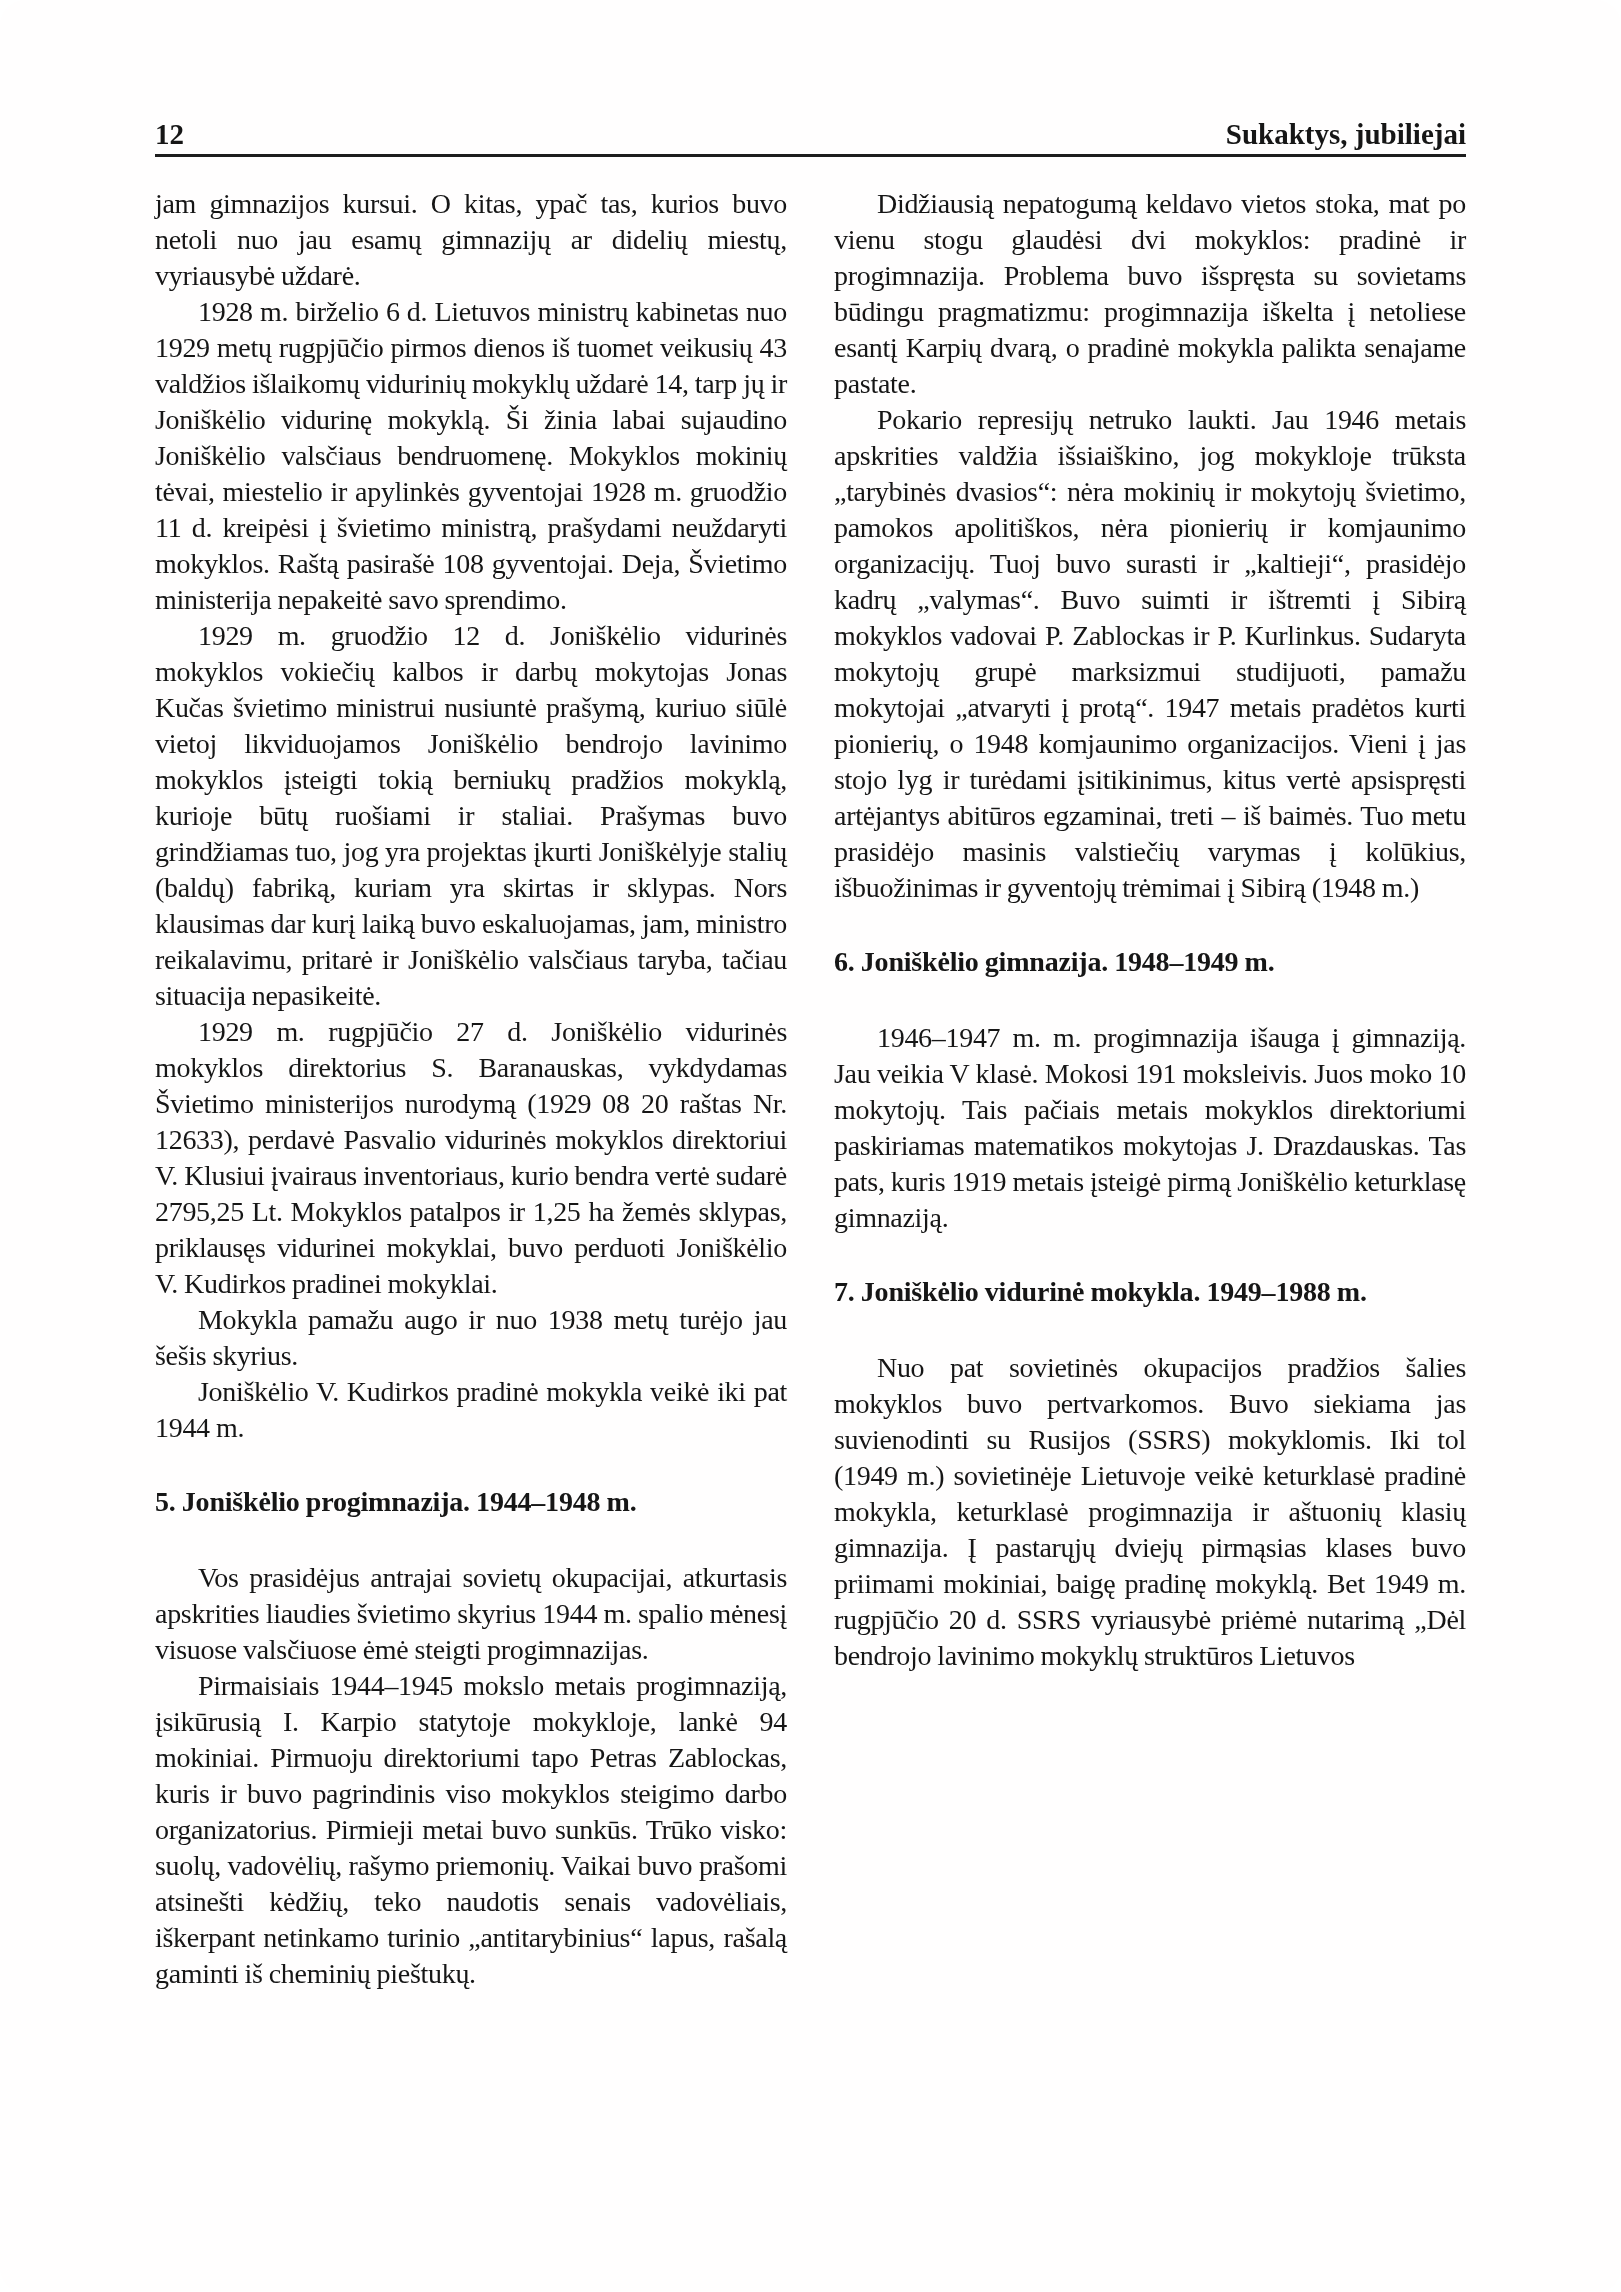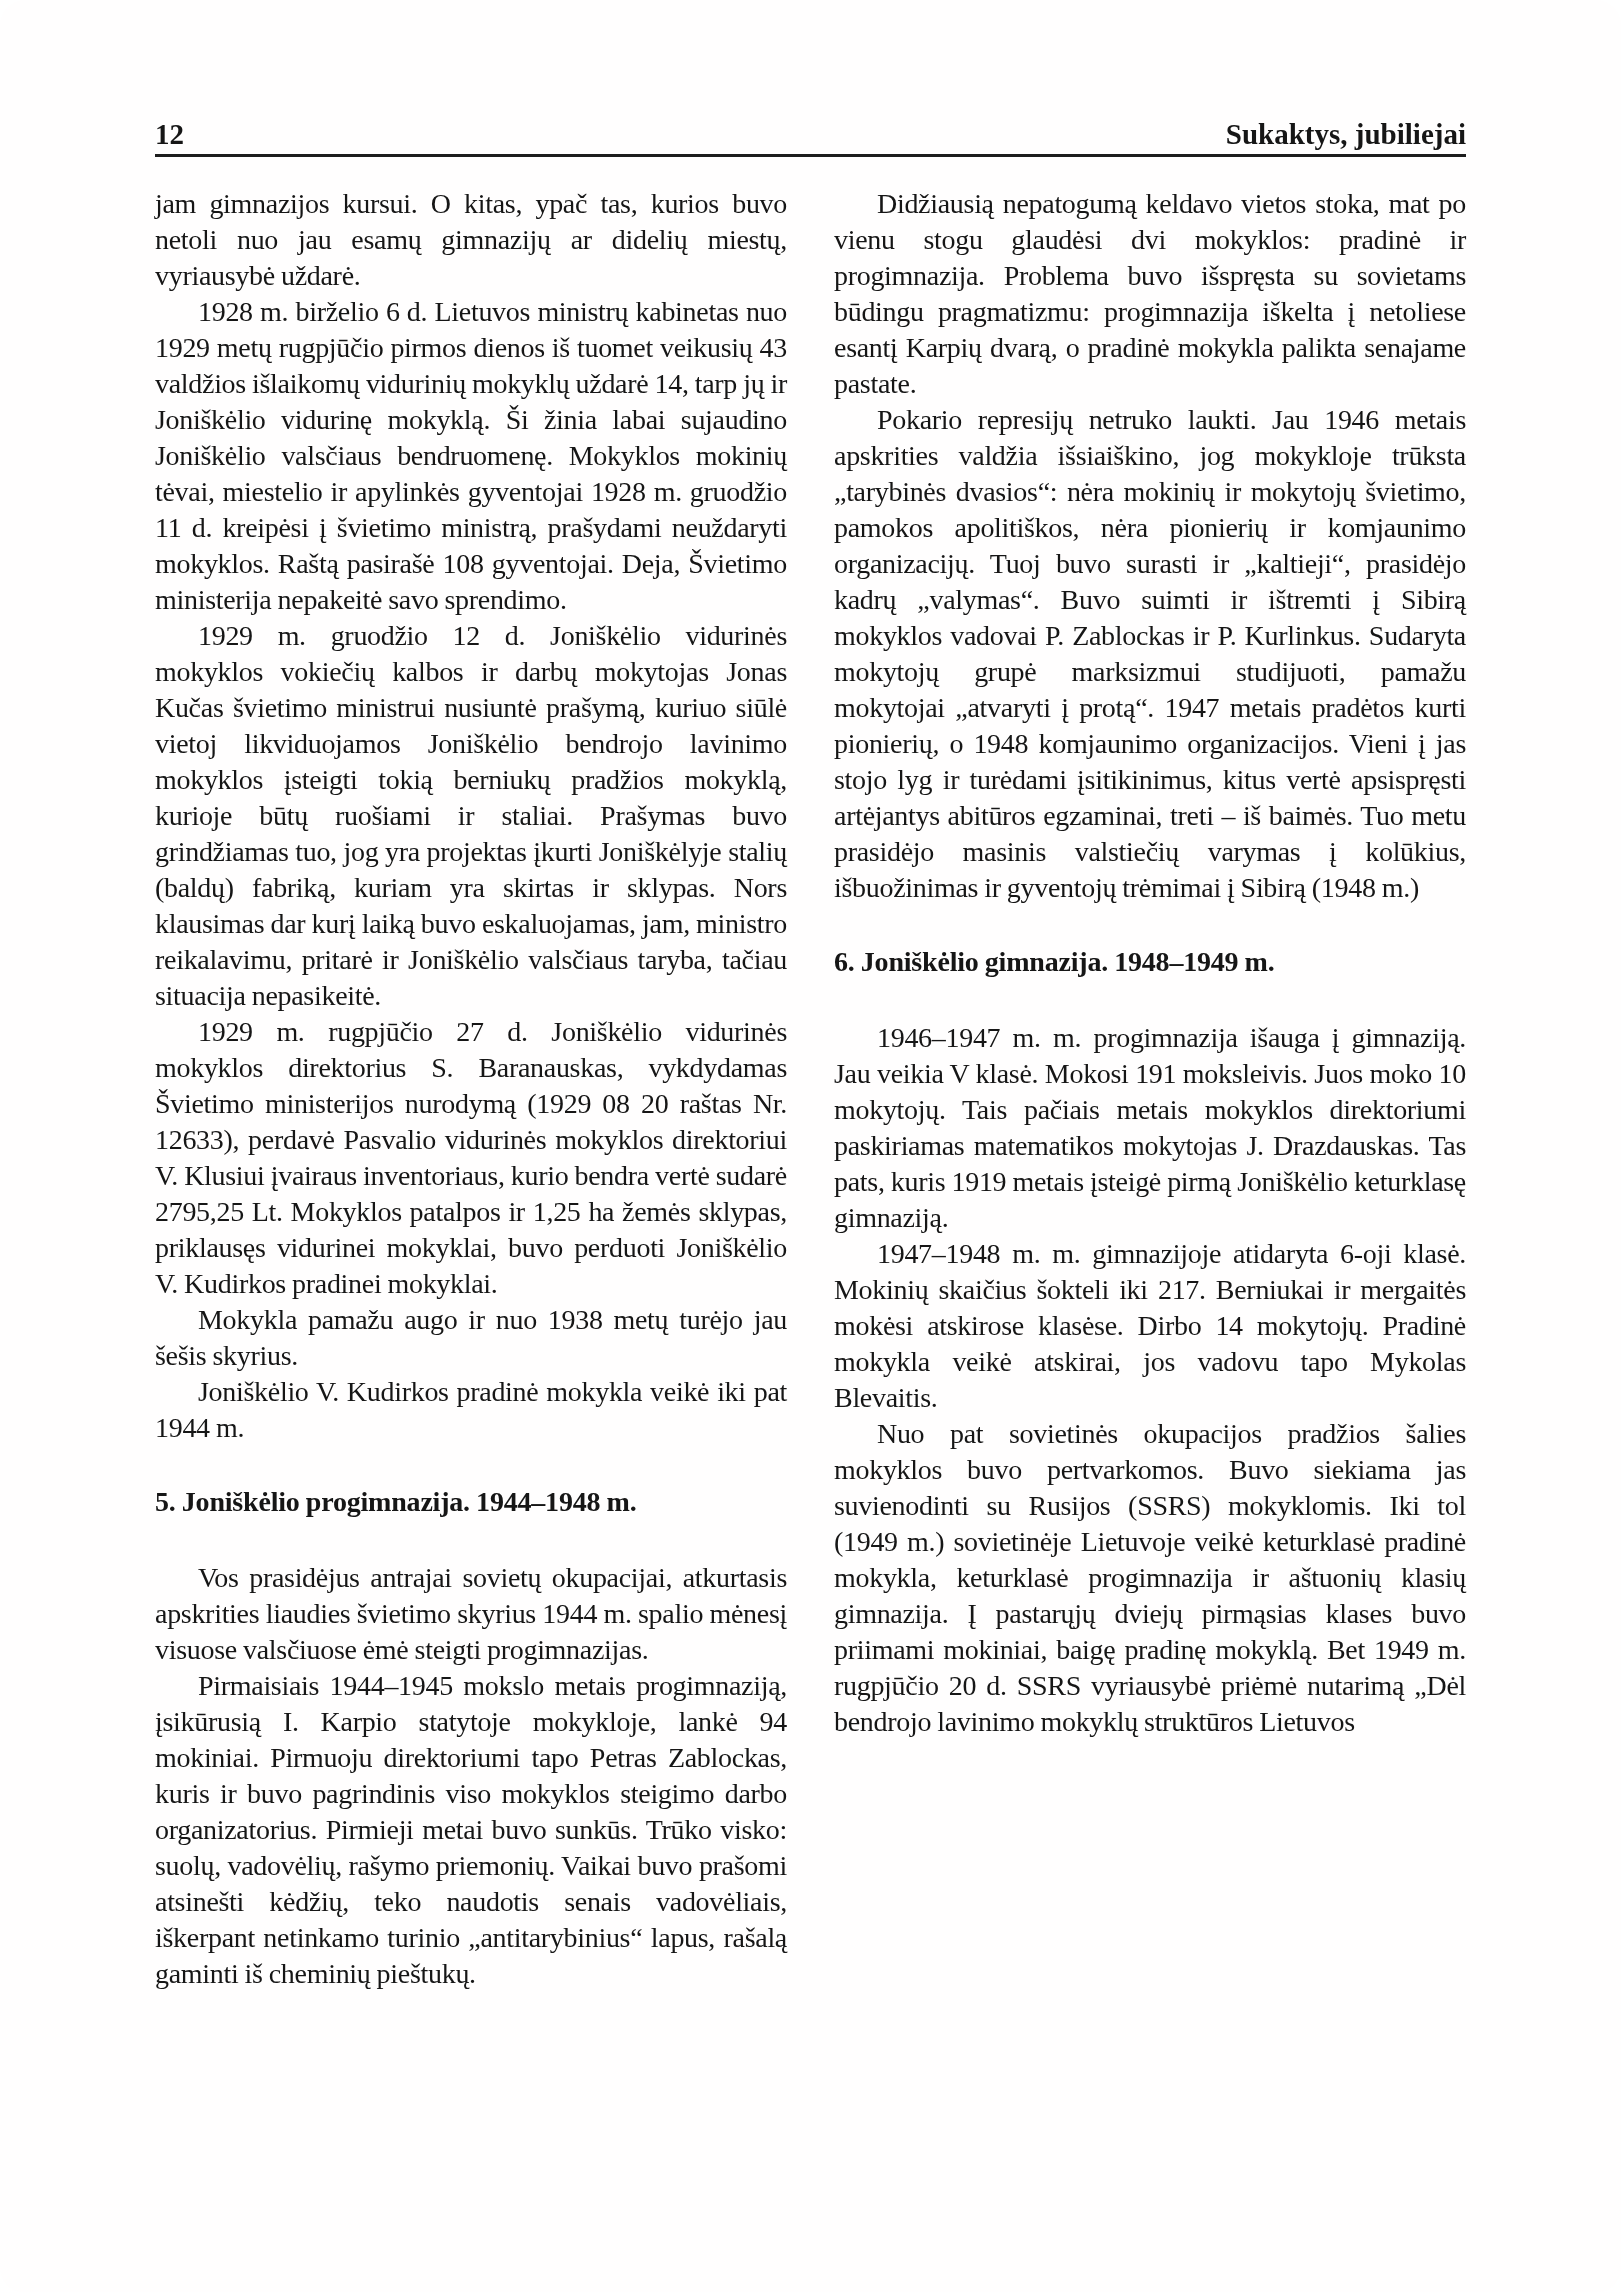--- a/index.html
+++ b/index.html
@@ -80,19 +80,19 @@
       <h2>5. Joniškėlio progimnazija. 1944–1948 m.</h2>
       <p>Vos prasidėjus antrajai sovietų okupacijai, atkurtasis apskrities liaudies švietimo skyrius 1944 m. spalio mėnesį visuose valsčiuose ėmė steigti progimnazijas.</p>
       <p>Pirmaisiais 1944–1945 mokslo metais progimnaziją, įsikūrusią I. Karpio statytoje mokykloje, lankė 94 mokiniai. Pirmuoju direktoriumi tapo Petras Zablockas, kuris ir buvo pagrindinis viso mokyklos steigimo darbo organizatorius. Pirmieji metai buvo sunkūs. Trūko visko: suolų, vadovėlių, rašymo priemonių. Vaikai buvo prašomi atsinešti kėdžių, teko naudotis senais vadovėliais, iškerpant netinkamo turinio „antitarybinius“ lapus, rašalą gaminti iš cheminių pieštukų.</p>
     </section>
 
     <section class="col">
       <p>Didžiausią nepatogumą keldavo vietos stoka, mat po vienu stogu glaudėsi dvi mokyklos: pradinė ir progimnazija. Problema buvo išspręsta su sovietams būdingu pragmatizmu: progimnazija iškelta į netoliese esantį Karpių dvarą, o pradinė mokykla palikta senajame pastate.</p>
       <p>Pokario represijų netruko laukti. Jau 1946 metais apskrities valdžia išsiaiškino, jog mokykloje trūksta „tarybinės dvasios“: nėra mokinių ir mokytojų švietimo, pamokos apolitiškos, nėra pionierių ir komjaunimo organizacijų. Tuoj buvo surasti ir „kaltieji“, prasidėjo kadrų „valymas“. Buvo suimti ir ištremti į Sibirą mokyklos vadovai P. Zablockas ir P. Kurlinkus. Sudaryta mokytojų grupė marksizmui studijuoti, pamažu mokytojai „atvaryti į protą“. 1947 metais pradėtos kurti pionierių, o 1948 komjaunimo organizacijos. Vieni į jas stojo lyg ir turėdami įsitikinimus, kitus vertė apsispręsti artėjantys abitūros egzaminai, treti – iš baimės. Tuo metu prasidėjo masinis valstiečių varymas į kolūkius, išbuožinimas ir gyventojų trėmimai į Sibirą (1948 m.)</p>
       <h2>6. Joniškėlio gimnazija. 1948–1949 m.</h2>
       <p>1946–1947 m. m. progimnazija išauga į gimnaziją. Jau veikia V klasė. Mokosi 191 moksleivis. Juos moko 10 mokytojų. Tais pačiais metais mokyklos direktoriumi paskiriamas matematikos mokytojas J. Drazdauskas. Tas pats, kuris 1919 metais įsteigė pirmą Joniškėlio keturklasę gimnaziją.</p>
-      <p>1947–1948 m. m. gimnazijoje atidaryta 6-oji klasė. Mokinių skaičius šokteli iki 217. Berniukai ir mergaitės mokėsi atskirose klasėse. Dirbo 14 mokytojų. Pradinė mokykla veikė atskirai, jos vadovu tapo Mykolas Blevaitis.</p>
+      <h2>7. Joniškėlio vidurinė mokykla. 1949–1988 m.</h2>
       <p>Nuo pat sovietinės okupacijos pradžios šalies mokyklos buvo pertvarkomos. Buvo siekiama jas suvienodinti su Rusijos (SSRS) mokyklomis. Iki tol (1949 m.) sovietinėje Lietuvoje veikė keturklasė pradinė mokykla, keturklasė progimnazija ir aštuonių klasių gimnazija. Į pastarųjų dviejų pirmąsias klases buvo priimami mokiniai, baigę pradinę mokyklą. Bet 1949 m. rugpjūčio 20 d. SSRS vyriausybė priėmė nutarimą „Dėl bendrojo lavinimo mokyklų struktūros Lietuvos</p>
     </section>
 
   </div>
 </div>
 
 
 </body></html>

